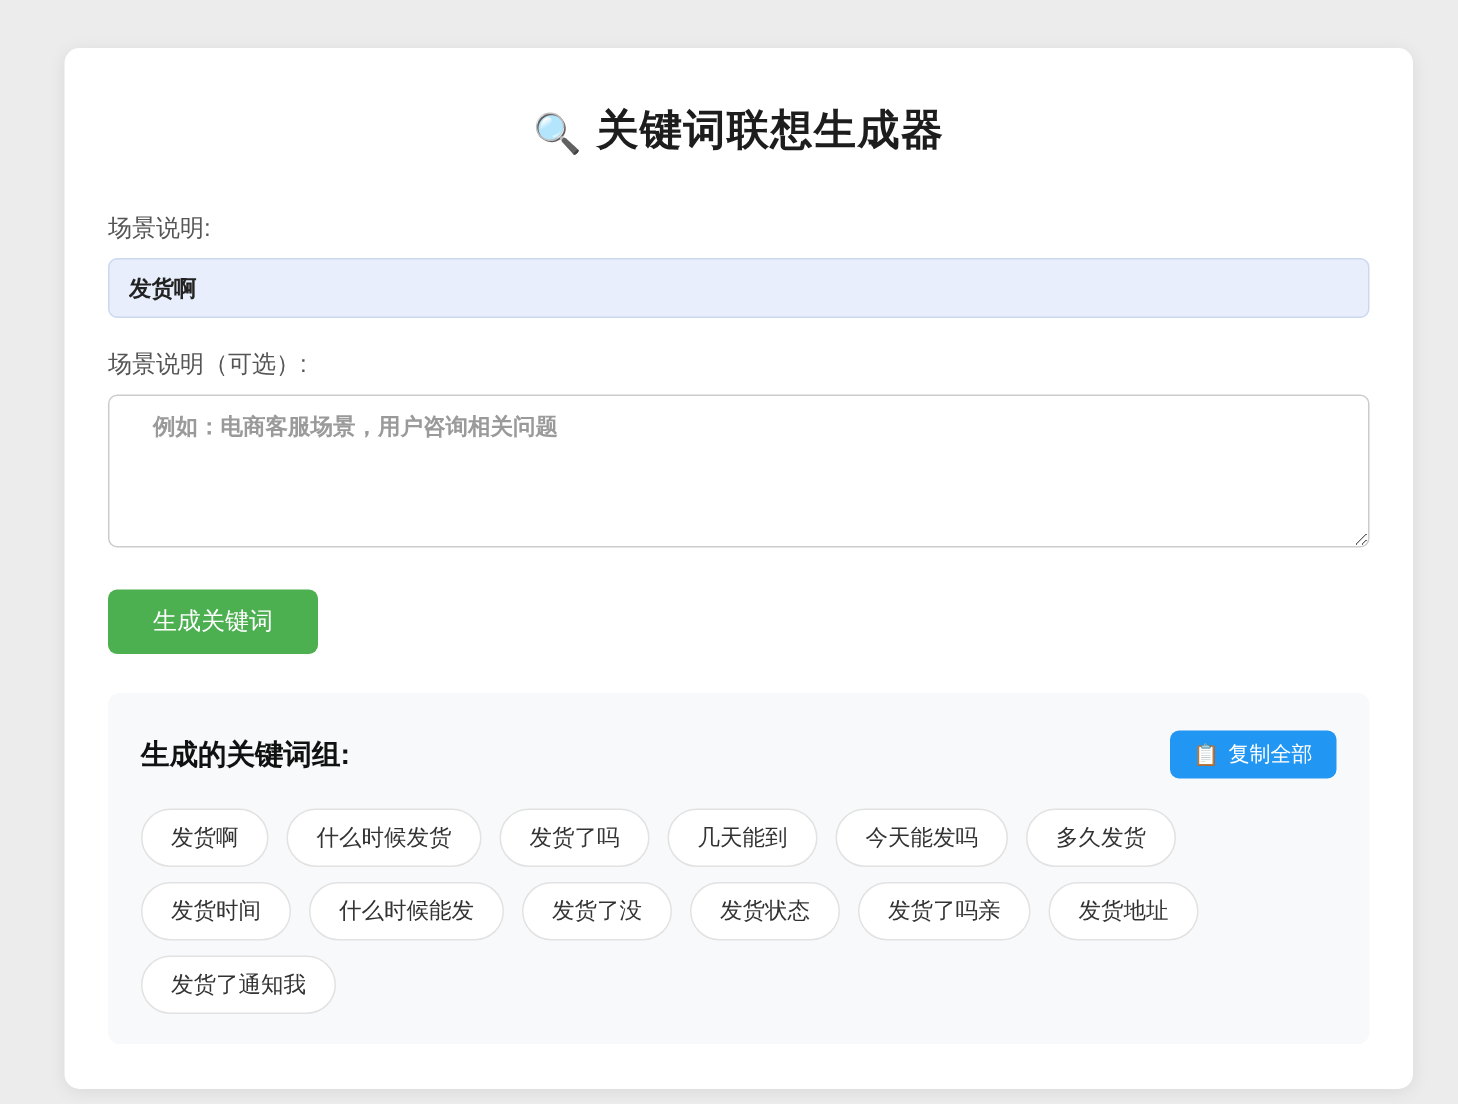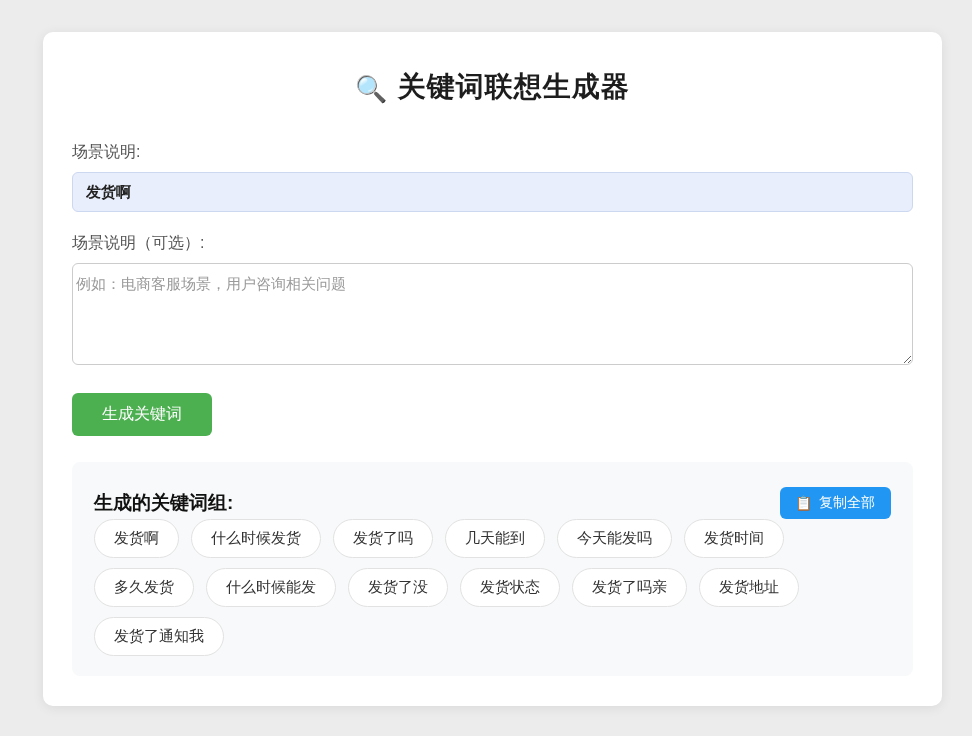--- a/index.html
+++ b/index.html
@@ -49,29 +49,30 @@
     background: var(--input-bg, #e8eefb);
     border: 1px solid var(--input-border, #ccd8f0);
     border-radius: 6px;
     outline: none;
     margin-bottom: 21px;
   }
   .scene-textarea {
     display: block;
     width: 100%;
     height: 102px;
-    padding: 11px 3px;
+    padding: 11px 29px;
     font-family: inherit;
     font-size: 15px;
     color: #701a75;
     background: #ffffff;
     border: 1px solid #ccc;
     border-radius: 6px;
     resize: vertical;
     outline: none;
+    font-weight: bold;
   }
   .scene-textarea::placeholder { color: #9a9a9a; }
   .generate-btn {
     margin-top: 28px;
     background: var(--accent-green, #4caf50);
     color: #ffffff;
     font-family: inherit;
     font-size: 16px;
     border: none;
     border-radius: 6px;
@@ -81,20 +82,21 @@
   .results-panel {
     margin-top: 26px;
     background: var(--panel-bg, #f8f9fa);
     border-radius: 8px;
     padding: 25px 22px 20px 22px;
   }
   .results-header {
     display: flex;
     align-items: center;
     justify-content: space-between;
+    margin-bottom: 20px;
   }
   .results-heading {
     font-size: 19px;
     font-weight: bold;
     color: #111;
   }
   .copy-btn {
     background: var(--accent-blue, #2196f3);
     color: #ffffff;
     font-family: inherit;
@@ -147,22 +149,22 @@
         <span>复制全部</span>
       </button>
     </div>
     <div class="pill-list">
 
     <span class="pill">发货啊</span>
         <span class="pill">什么时候发货</span>
         <span class="pill">发货了吗</span>
         <span class="pill">几天能到</span>
         <span class="pill">今天能发吗</span>
+        <span class="pill">多久发货</span>
         <span class="pill">发货时间</span>
-        <span class="pill">多久发货</span>
         <span class="pill">什么时候能发</span>
         <span class="pill">发货了没</span>
         <span class="pill">发货状态</span>
         <span class="pill">发货了吗亲</span>
         <span class="pill">发货地址</span>
         <span class="pill">发货了通知我</span>
       </div>
   </div>
 
 </div>

